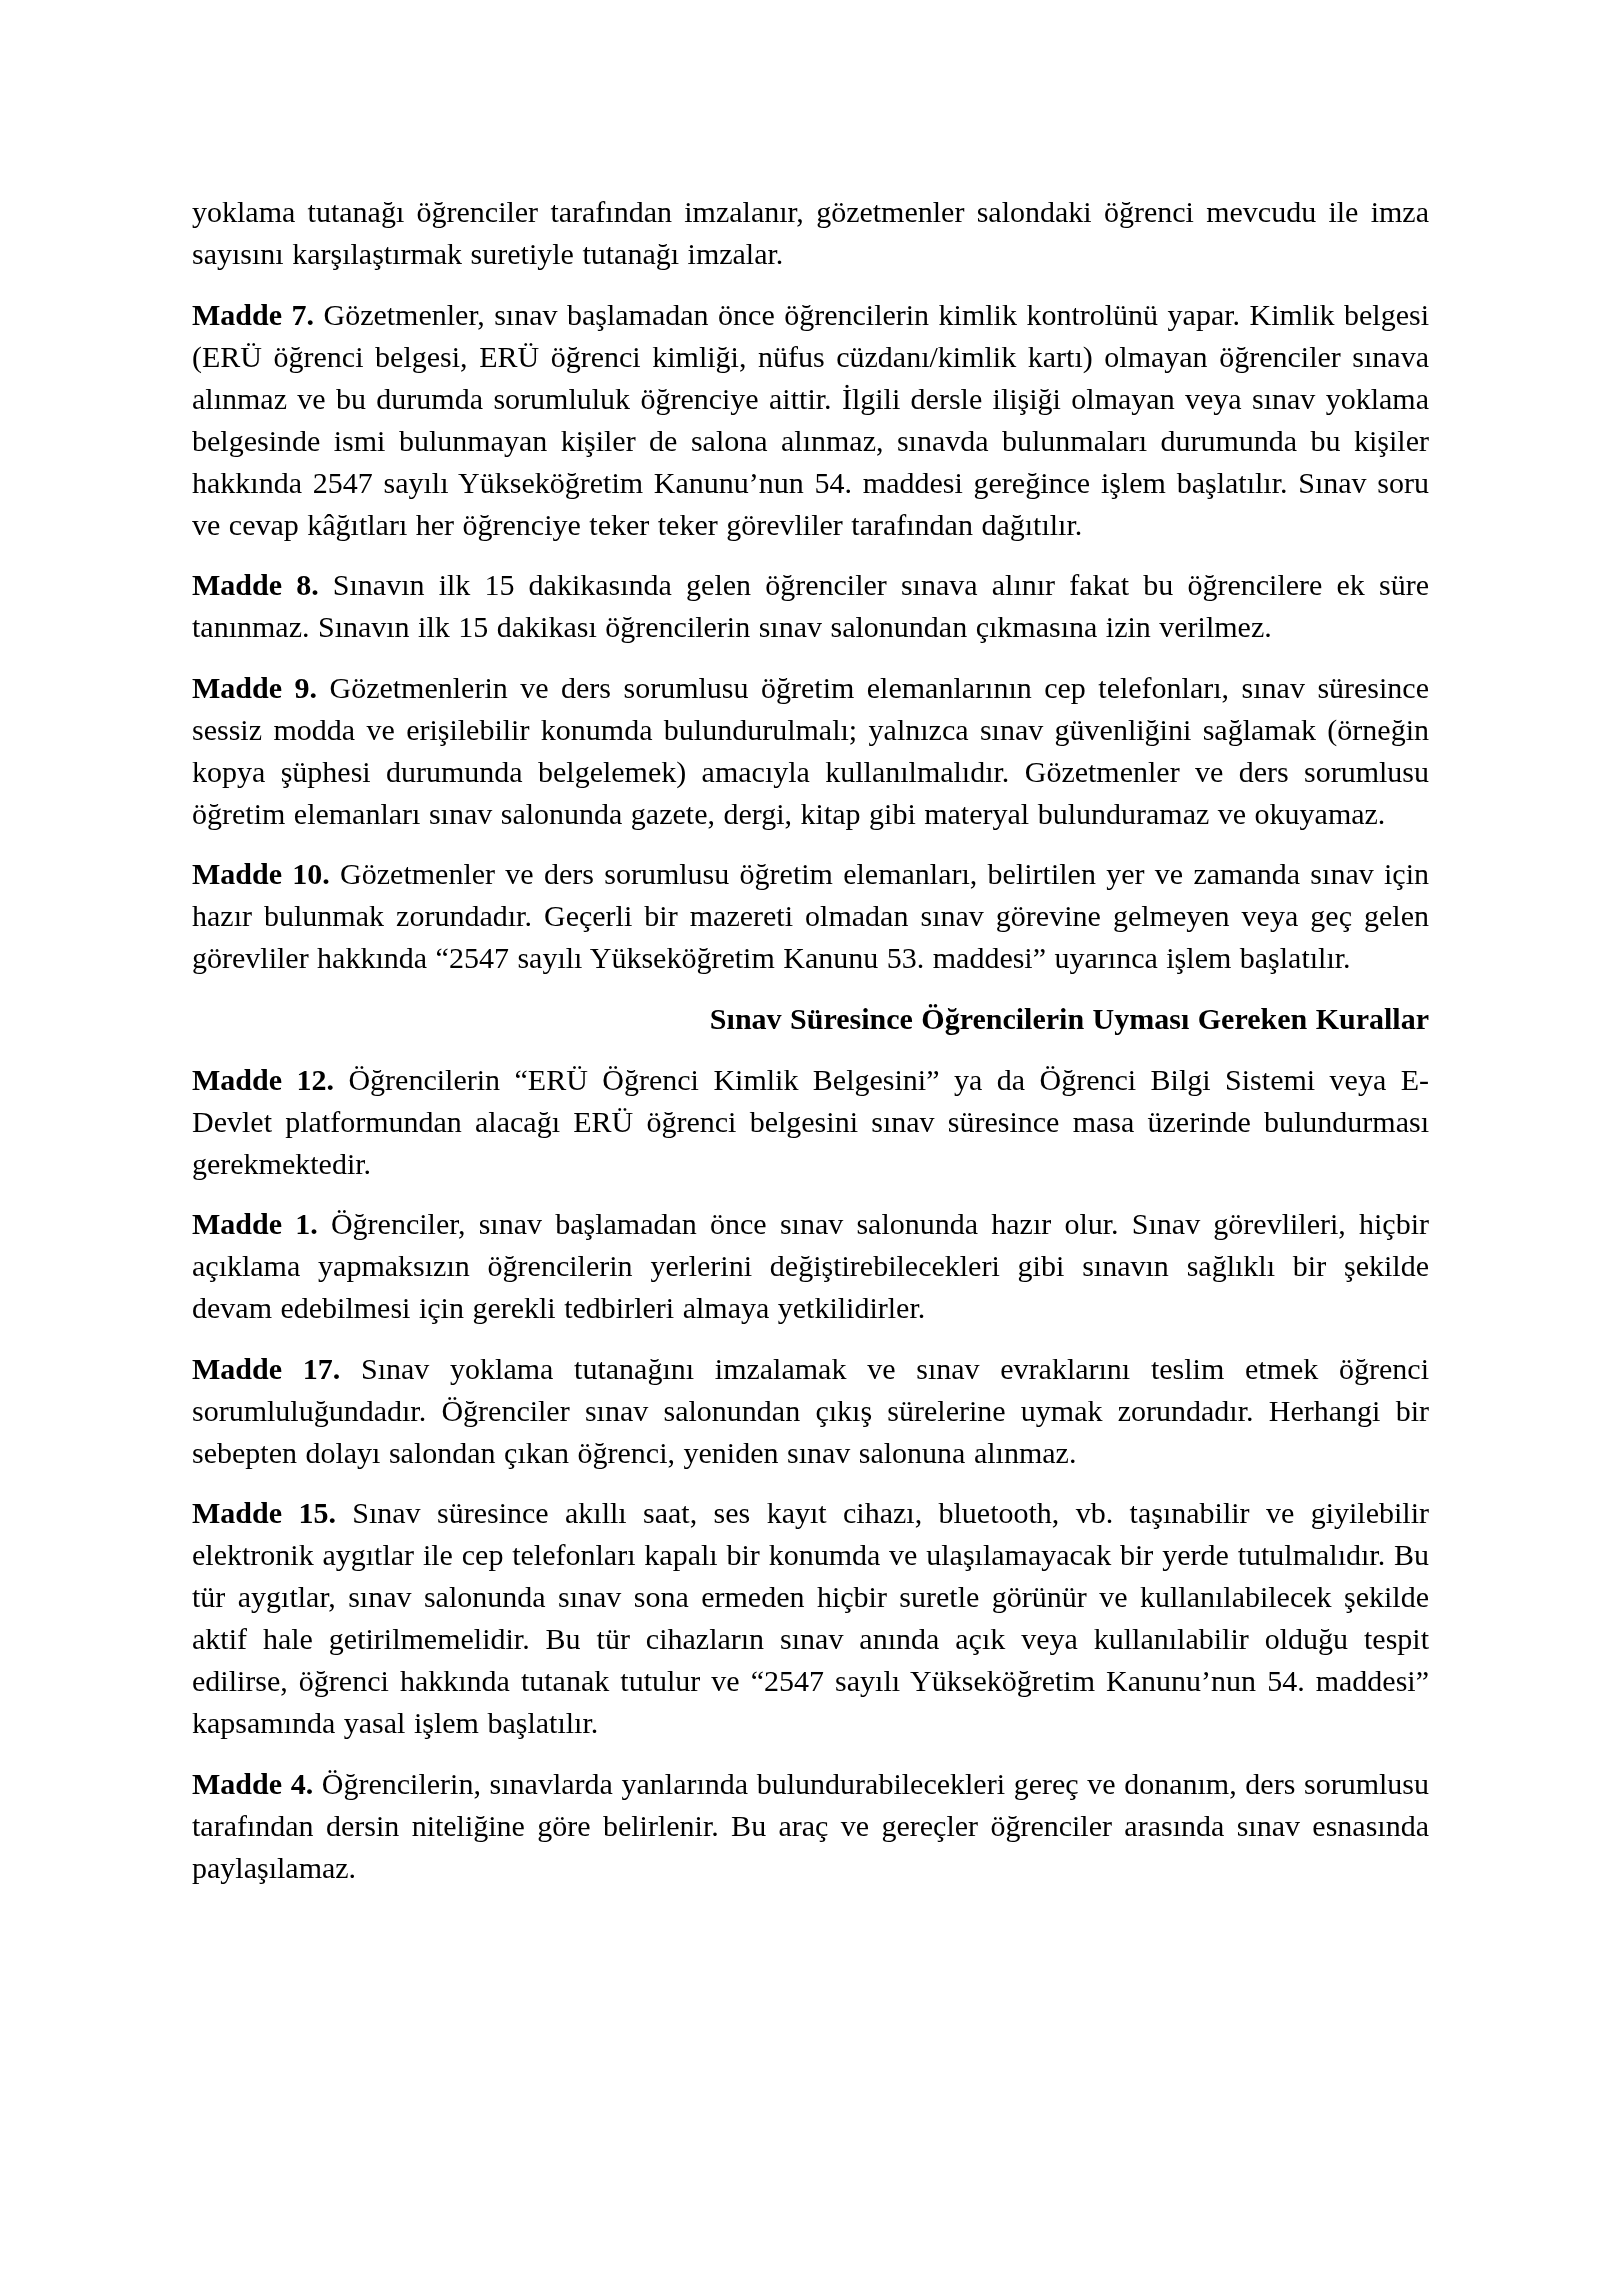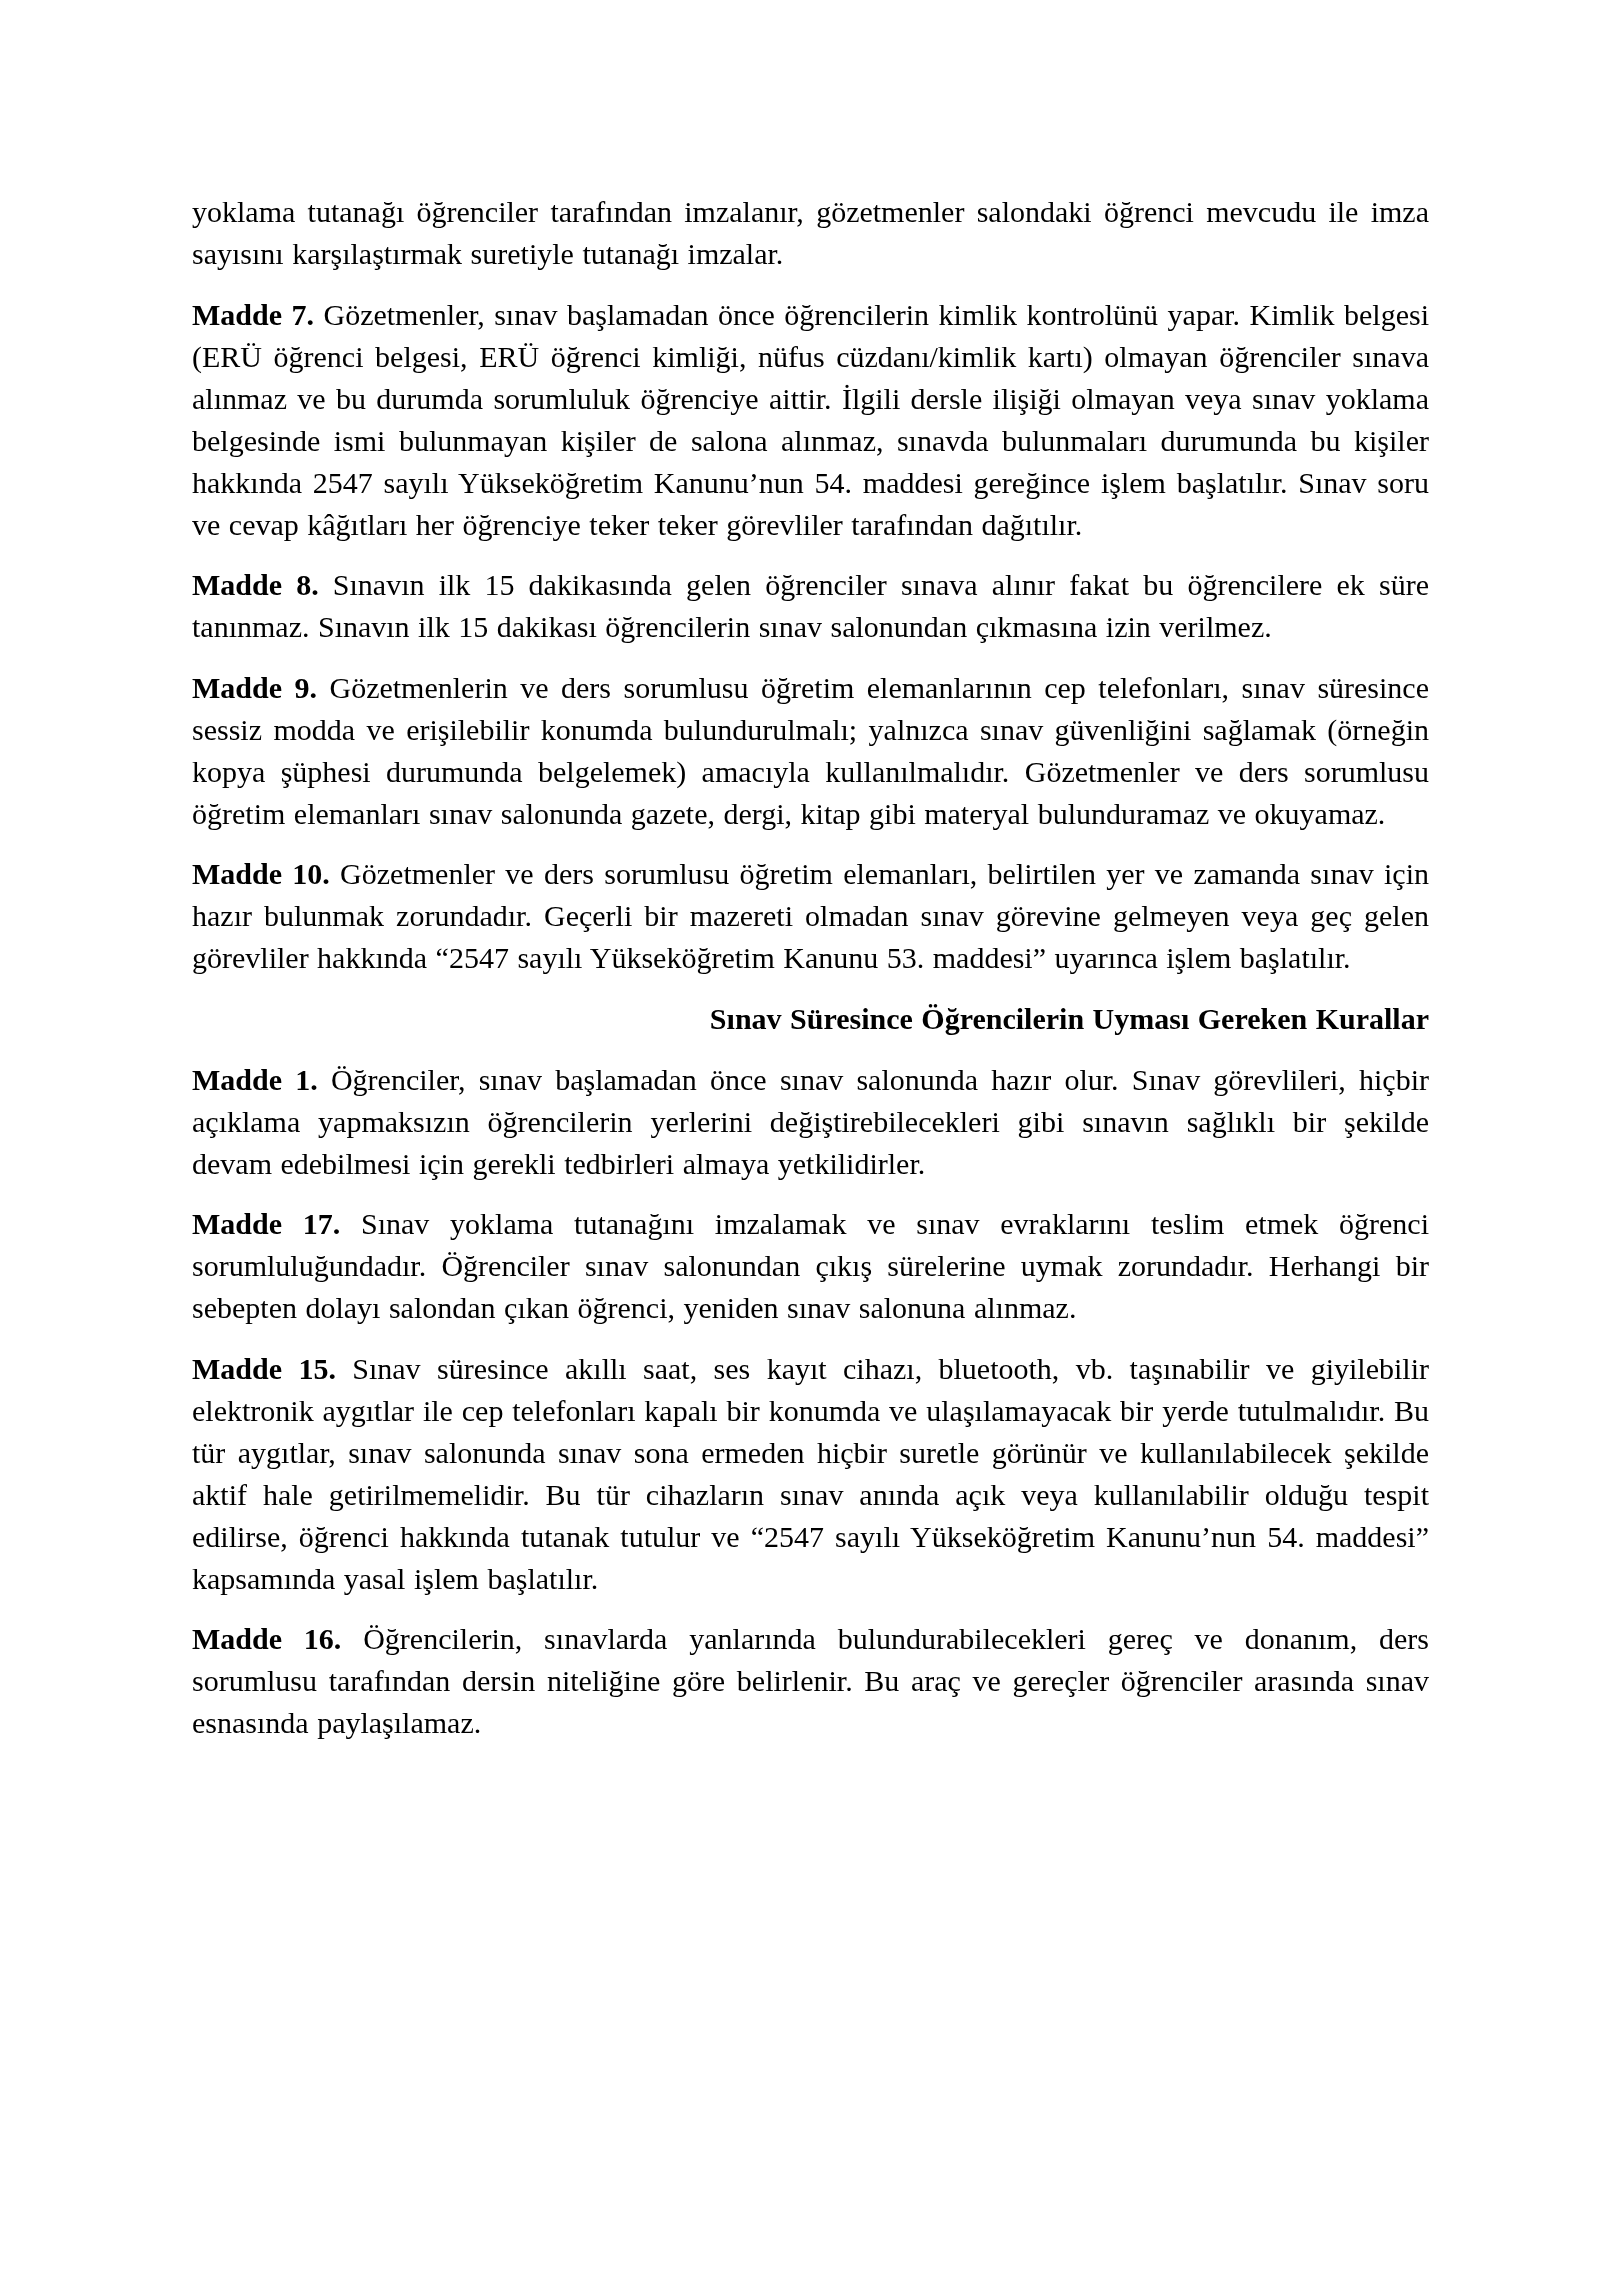--- a/index.html
+++ b/index.html
@@ -46,23 +46,24 @@
 
   <p class="para"><b class="lead">Madde 8.</b><span class="ptext"> Sınavın ilk 15 dakikasında gelen öğrenciler sınava alınır fakat bu öğrencilere ek süre tanınmaz. Sınavın ilk 15 dakikası öğrencilerin sınav salonundan çıkmasına izin verilmez.</span></p>
 
   <p class="para"><b class="lead">Madde 9.</b><span class="ptext"> Gözetmenlerin ve ders sorumlusu öğretim elemanlarının cep telefonları, sınav süresince sessiz modda ve erişilebilir konumda bulundurulmalı; yalnızca sınav güvenliğini sağlamak (örneğin kopya şüphesi durumunda belgelemek) amacıyla kullanılmalıdır. Gözetmenler ve ders sorumlusu öğretim elemanları sınav salonunda gazete, dergi, kitap gibi materyal bulunduramaz ve okuyamaz.</span></p>
 
   <p class="para"><b class="lead">Madde 10.</b><span class="ptext"> Gözetmenler ve ders sorumlusu öğretim elemanları, belirtilen yer ve zamanda sınav için hazır bulunmak zorundadır. Geçerli bir mazereti olmadan sınav görevine gelmeyen veya geç gelen görevliler hakkında “2547 sayılı Yükseköğretim Kanunu 53. maddesi” uyarınca işlem başlatılır.</span></p>
 
 
   <p class="para heading"><span class="ptext">Sınav Süresince Öğrencilerin Uyması Gereken Kurallar</span></p>
 
+  <p class="para"><b class="lead">Madde 12.</b><span class="ptext"> Öğrencilerin “ERÜ Öğrenci Kimlik Belgesini” ya da Öğrenci Bilgi Sistemi veya E-Devlet platformundan alacağı ERÜ öğrenci belgesini sınav süresince masa üzerinde bulundurması gerekmektedir.</span></p>
 
   <p class="para"><b class="lead">Madde 1.</b><span class="ptext"> Öğrenciler, sınav başlamadan önce sınav salonunda hazır olur. Sınav görevlileri, hiçbir açıklama yapmaksızın öğrencilerin yerlerini değiştirebilecekleri gibi sınavın sağlıklı bir şekilde devam edebilmesi için gerekli tedbirleri almaya yetkilidirler.</span></p>
 
   <p class="para"><b class="lead">Madde 17.</b><span class="ptext"> Sınav yoklama tutanağını imzalamak ve sınav evraklarını teslim etmek öğrenci sorumluluğundadır. Öğrenciler sınav salonundan çıkış sürelerine uymak zorundadır. Herhangi bir sebepten dolayı salondan çıkan öğrenci, yeniden sınav salonuna alınmaz.</span></p>
 
   <p class="para"><b class="lead">Madde 15.</b><span class="ptext"> Sınav süresince akıllı saat, ses kayıt cihazı, bluetooth, vb. taşınabilir ve giyilebilir elektronik aygıtlar ile cep telefonları kapalı bir konumda ve ulaşılamayacak bir yerde tutulmalıdır. Bu tür aygıtlar, sınav salonunda sınav sona ermeden hiçbir suretle görünür ve kullanılabilecek şekilde aktif hale getirilmemelidir. Bu tür cihazların sınav anında açık veya kullanılabilir olduğu tespit edilirse, öğrenci hakkında tutanak tutulur ve “2547 sayılı Yükseköğretim Kanunu’nun 54. maddesi” kapsamında yasal işlem başlatılır.</span></p>
 
-  <p class="para"><b class="lead">Madde 16.</b><span class="ptext"> Öğrencilerin, sınavlarda yanlarında bulundurabilecekleri gereç ve donanım, ders sorumlusu tarafından dersin niteliğine göre belirlenir. Bu araç ve gereçler öğrenciler arasında sınav esnasında paylaşılamaz.</span></p>
+  <p class="para"><b class="lead">Madde 4.</b><span class="ptext"> Öğrencilerin, sınavlarda yanlarında bulundurabilecekleri gereç ve donanım, ders sorumlusu tarafından dersin niteliğine göre belirlenir. Bu araç ve gereçler öğrenciler arasında sınav esnasında paylaşılamaz.</span></p>
 </section>
 </main>
 
 
 </body></html>

